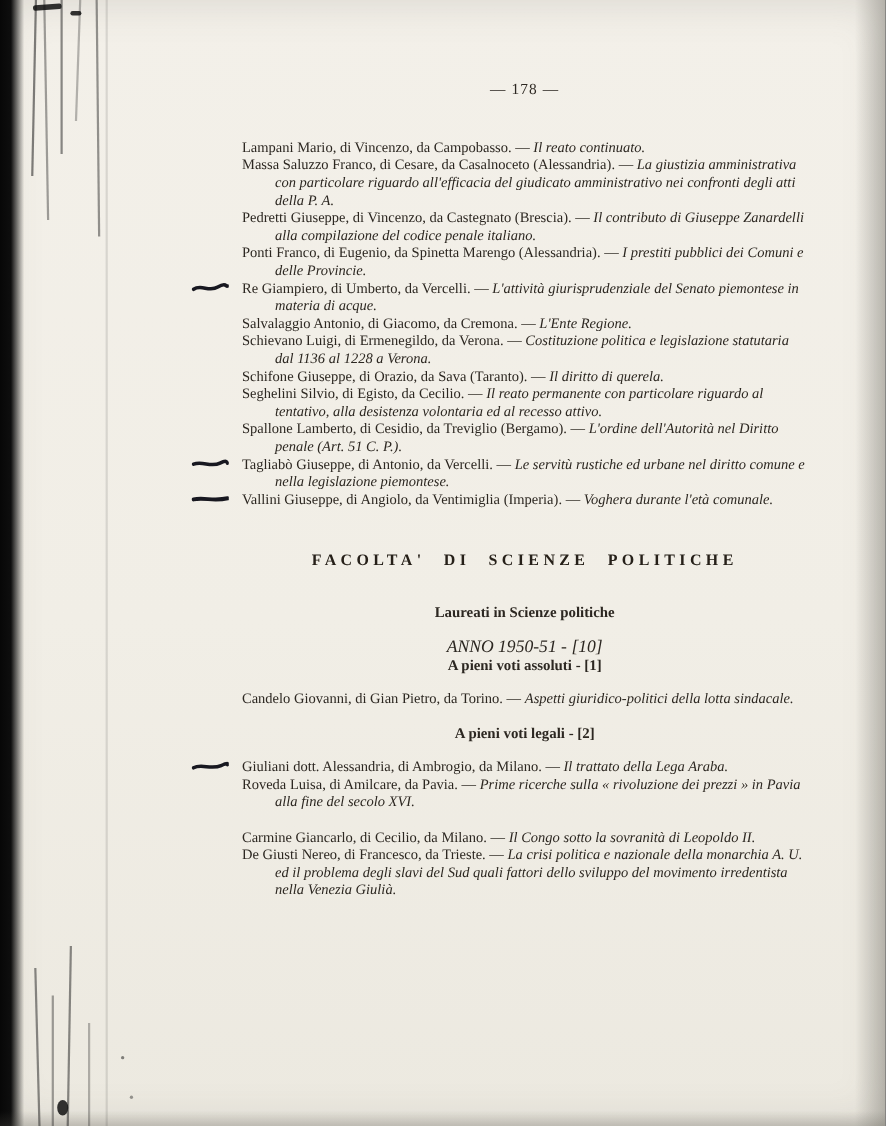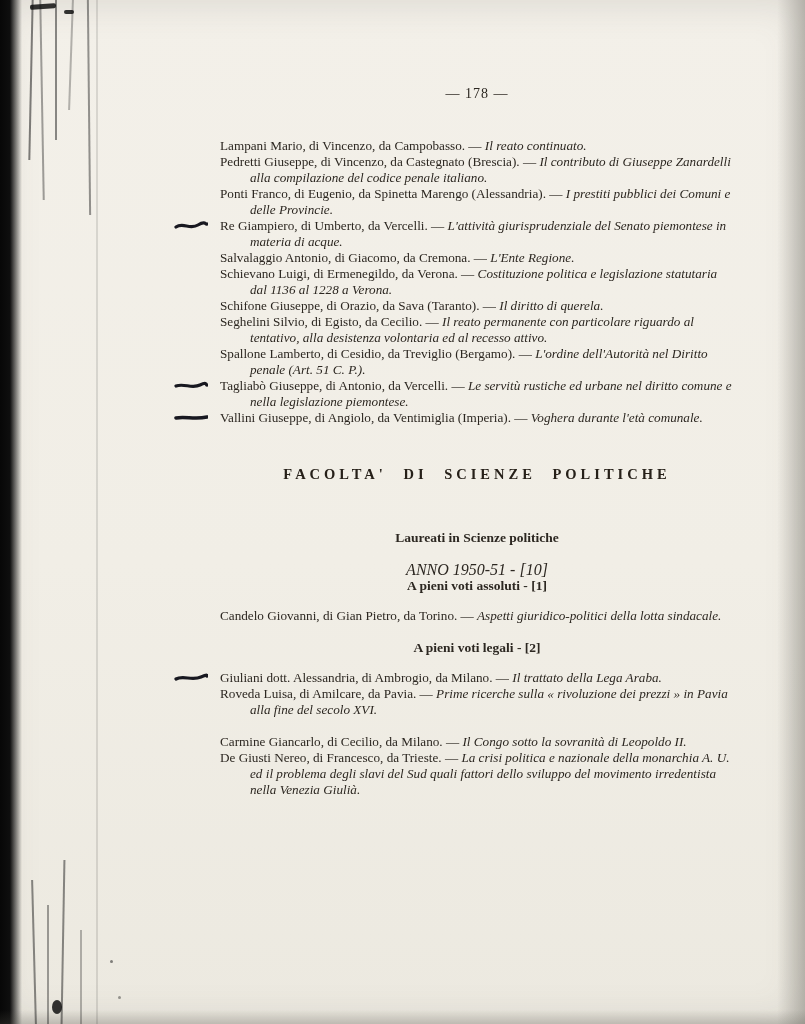--- a/index.html
+++ b/index.html
@@ -23,33 +23,33 @@
     background:linear-gradient(270deg, rgba(110,108,100,0.38), rgba(110,108,100,0));
   }
   .edge-bottom {
     position:absolute; left:0; bottom:0; width:100%; height:14px;
     background:linear-gradient(0deg, rgba(90,88,80,0.25), rgba(90,88,80,0));
   }
   .streak { position:absolute; width:2px; background:#1b1b1b; }
   .blob { position:absolute; background:#111; border-radius:50%; opacity:.85; }
   
   .content {
-    position:absolute; left:204px; top:86px; width:546px;
+    position:absolute; left:204px; top:74px; width:546px;
     font-size:13.2px; line-height:16px;
   }
   .pagenum { text-align:center; font-size:14px; letter-spacing:1px; margin:0 0 36px 0; }
   .entry-list { margin:16px; padding:0; }
   .entry { position:relative; padding-left:30px; text-indent:-30px; margin:0; }
   .thesis { font-style:italic; }
   .faculty-heading {
     margin-top:40px; text-align:center; font-weight:bold;
     font-size:14.5px; letter-spacing:4px; word-spacing:9px; text-indent:0;
     color:#262019;
   }
-  .subheading { margin-top:48px; text-align:center; font-weight:bold; font-size:13.5px; }
+  .subheading { margin-top:31px; text-align:center; font-weight:bold; font-size:13.5px; }
   .year-line { margin-top:16px; text-align:center; font-style:italic; font-size:16px; }
   .group-label { text-align:center; font-weight:bold; font-size:13.5px; }
   .group-entries { margin-top:14px; }
   .ink-mark { position:absolute; left:-46px; top:2px; text-indent:0; }
 </style>
 </head>
 <body>
 
 <div class="page">
 
@@ -76,20 +76,23 @@
   <div class="content">
 
     <div class="pagenum">— 178 —</div>
 
     <div class="entry-list">
 
       <div class="entry">
         <span>Lampani Mario, di Vincenzo, da Campobasso. — </span><span class="thesis">Il reato continuato.</span>
       </div>
 
+      <div class="entry">
+        <span>Massa Saluzzo Franco, di Cesare, da Casalnoceto (Alessandria). — </span><span class="thesis">La giustizia amministrativa con particolare riguardo all'efficacia del giudicato amministrativo nei confronti degli atti della P. A.</span>
+      </div>
 
       <div class="entry">
         <span>Pedretti Giuseppe, di Vincenzo, da Castegnato (Brescia). — </span><span class="thesis">Il contributo di Giuseppe Zanardelli alla compilazione del codice penale italiano.</span>
       </div>
 
       <div class="entry">
         <span>Ponti Franco, di Eugenio, da Spinetta Marengo (Alessandria). — </span><span class="thesis">I prestiti pubblici dei Comuni e delle Provincie.</span>
       </div>
 
       <div class="entry">

